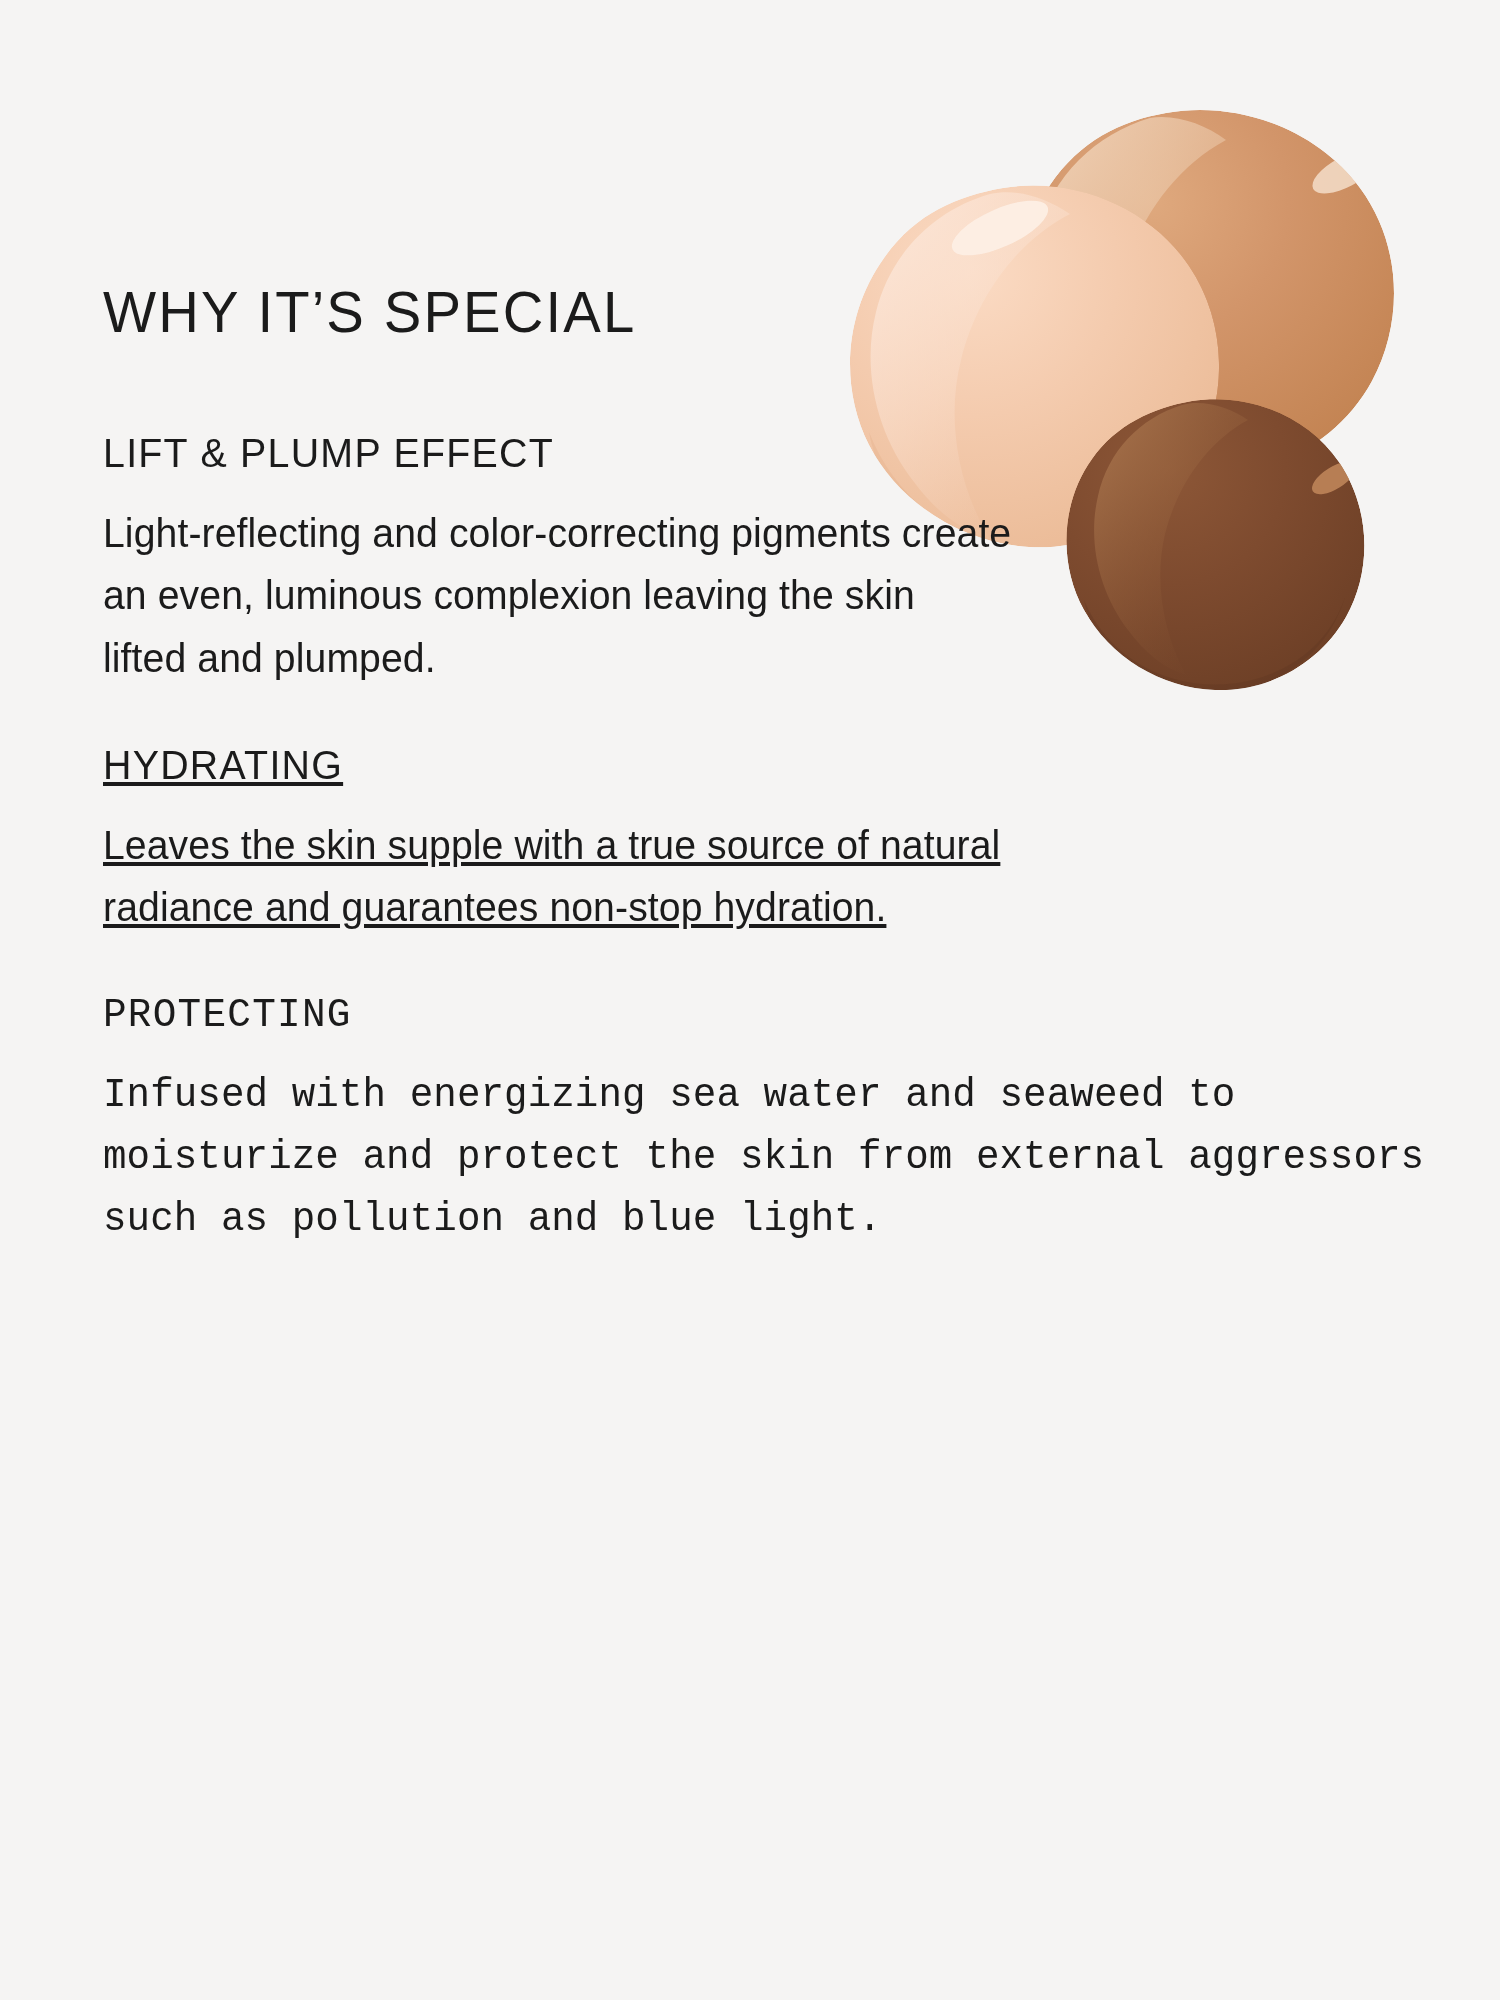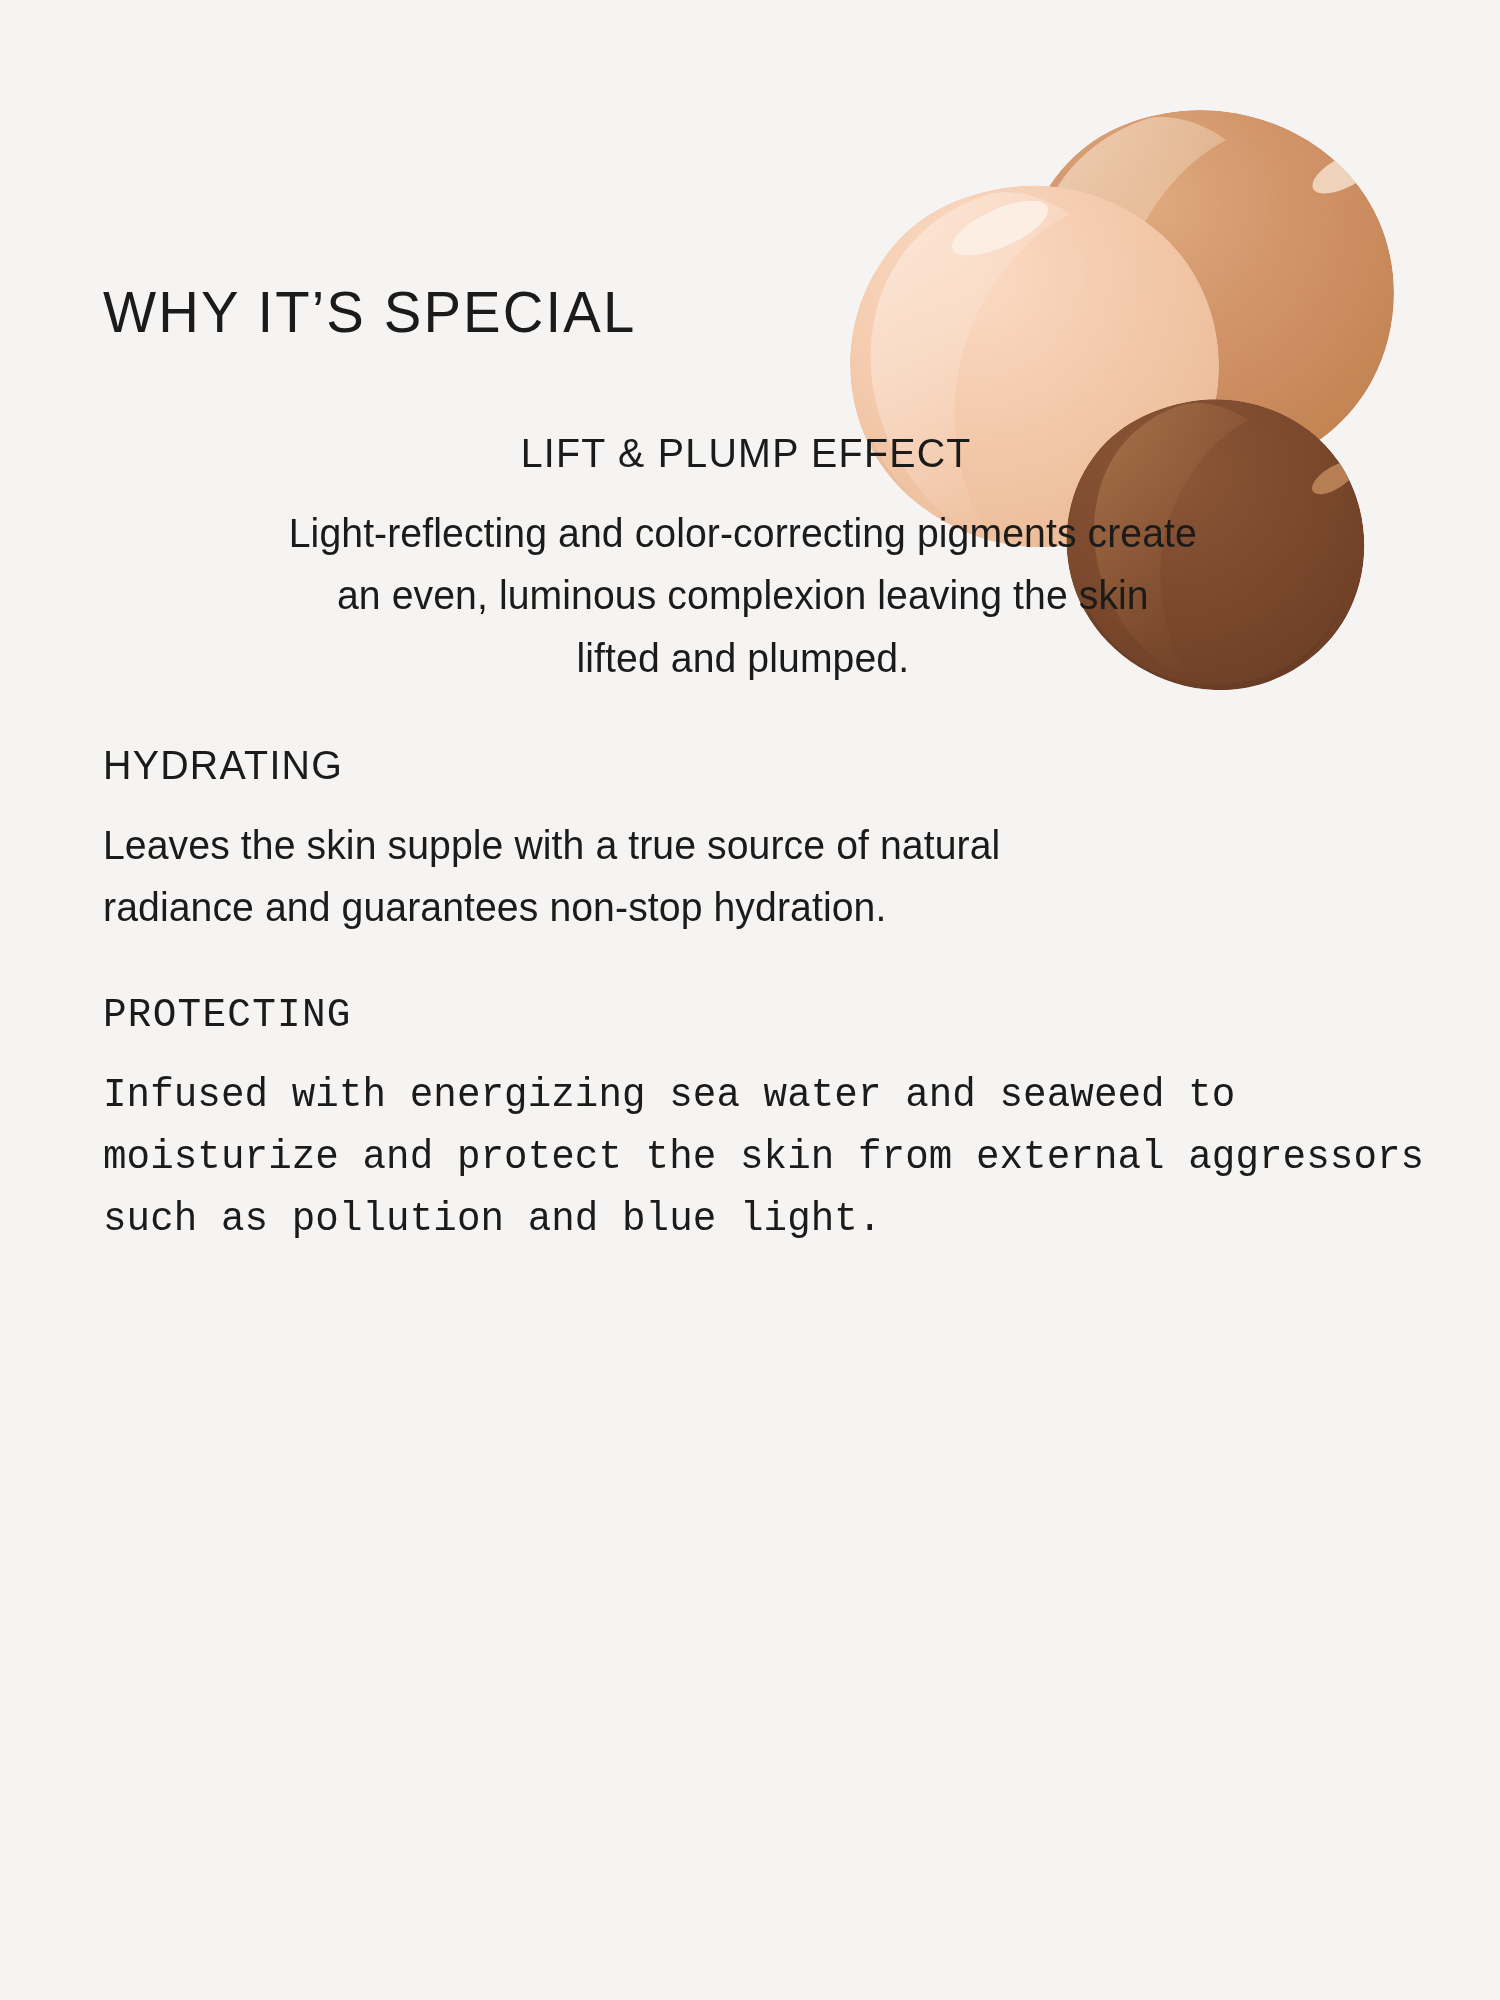--- a/index.html
+++ b/index.html
@@ -82,22 +82,22 @@
     transform: scaleX(0.955);
     transform-origin: left center;
   }
   .section-body .ln {
     display: block;
     white-space: nowrap;
   }
 
   
   #sec-0 { margin-bottom: 56px; }
-  #sec-1 { margin-bottom: 56px; text-align: center; }
-  #sec-2 { margin-bottom: 56px; }
+  #sec-1 { margin-bottom: 56px; }
+  #sec-2 { margin-bottom: 56px; text-decoration: underline; }
 </style>
 </head>
 <body>
 
 <div id="page" style="background: rgb(245, 244, 243); color: rgb(27, 27, 27);">
 
   <svg id="swatch-art" viewBox="0 0 1500 2000" width="1500" height="2000" xmlns="http://www.w3.org/2000/svg">
     <defs>
 
       <radialGradient id="gTan" cx="35%" cy="25%" r="88%">

